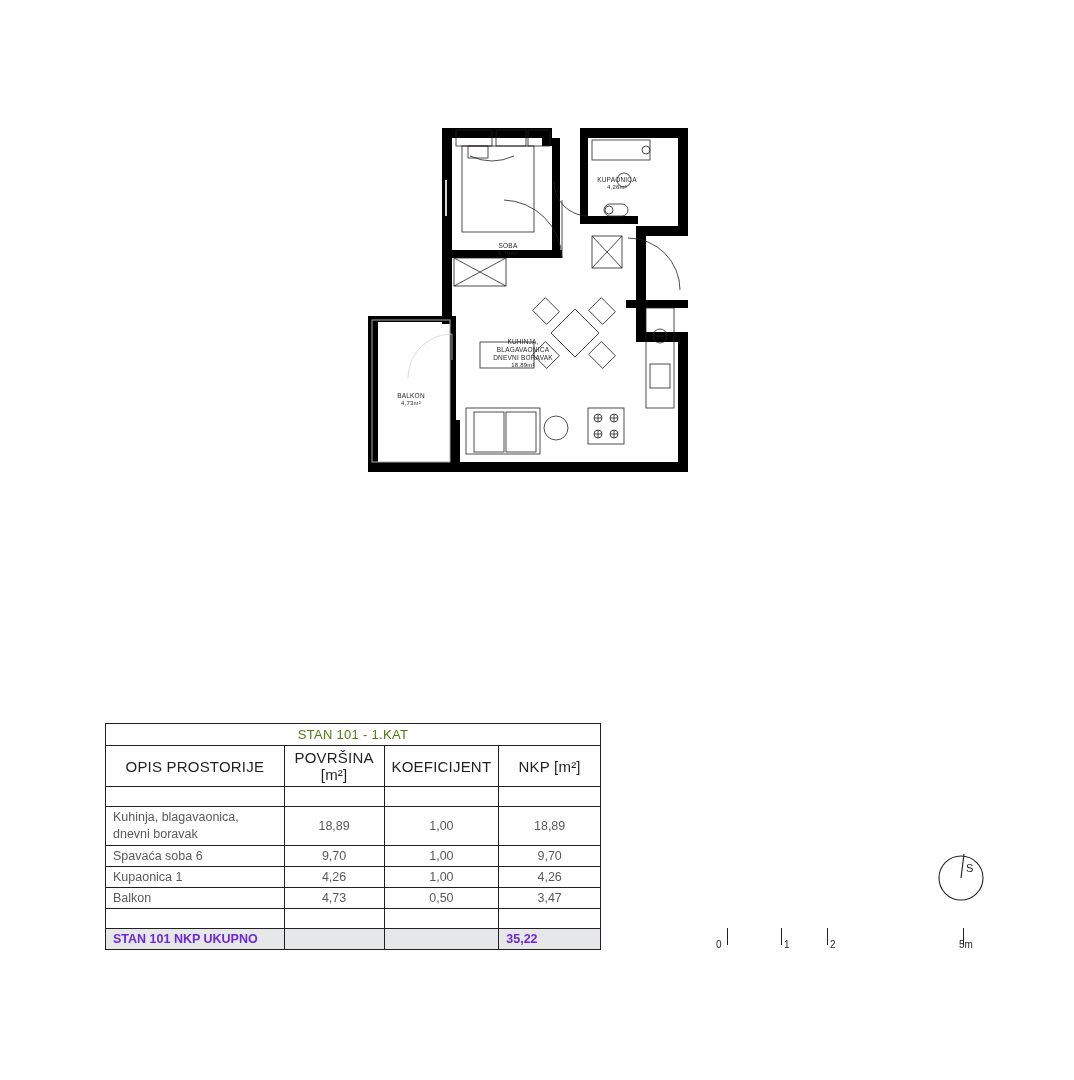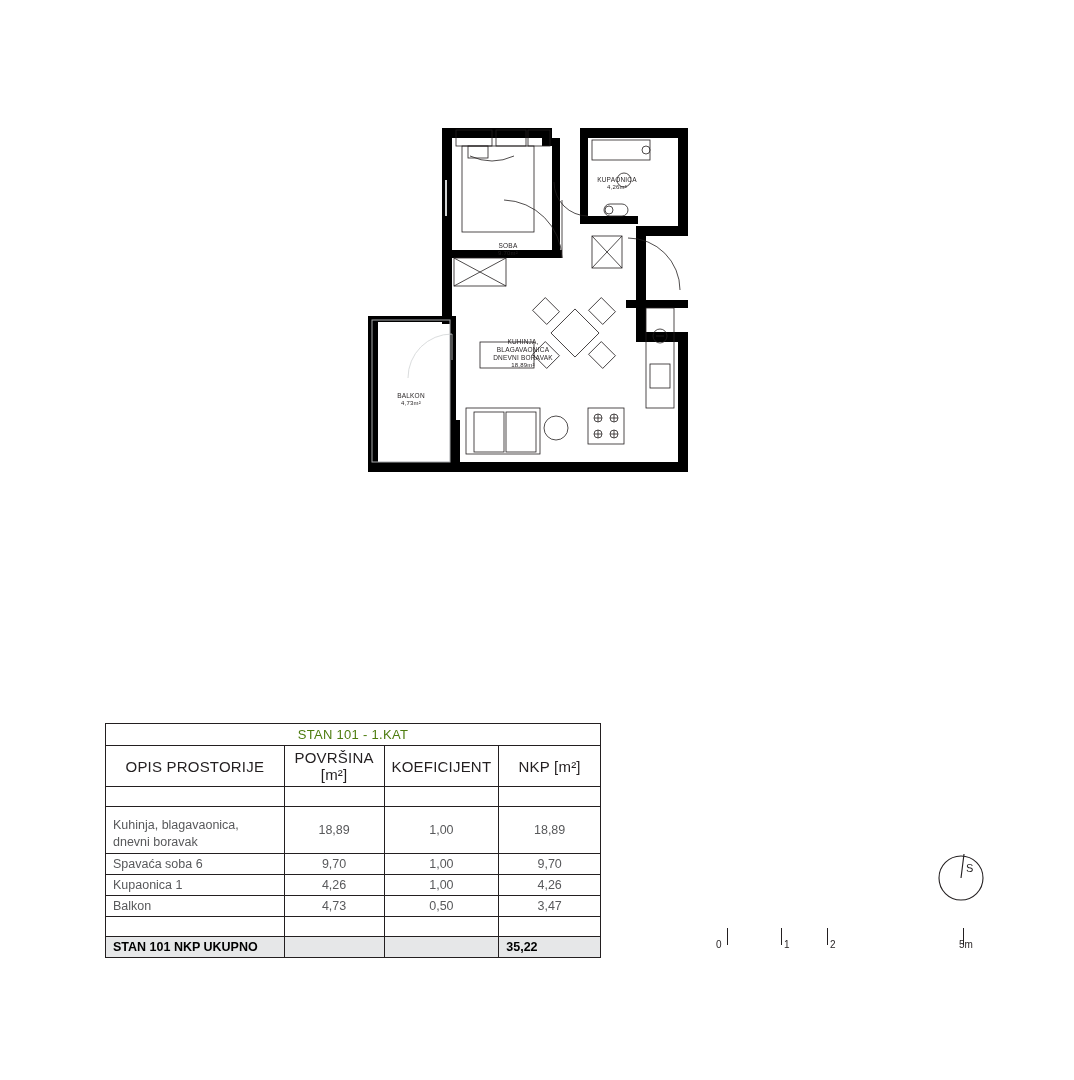--- a/index.html
+++ b/index.html
@@ -81,32 +81,32 @@
   }
   td.num {
     text-align: center;
   }
   tr.spacer td {
     height: 20px;
   }
   tr.total td {
     background: #e6e7e8;
     font-weight: bold;
-    color: #000000;
+    color: #6d28d9;
     height: 18px;
   }
   tr.total td.num {
     text-align: left;
   }
   td.desc {
     white-space: nowrap;
   }
   .two-line td.desc {
     line-height: 1.35;
-    padding-top: 10px;
+    padding-top: 2px;
     padding-bottom: 2px;
   }
   .col-a { width: 185px; }
   .col-b { width: 101px; }
   .col-c { width: 99px; }
   .col-d { width: 111px; }
 
   
   #compass {
     position: absolute;

